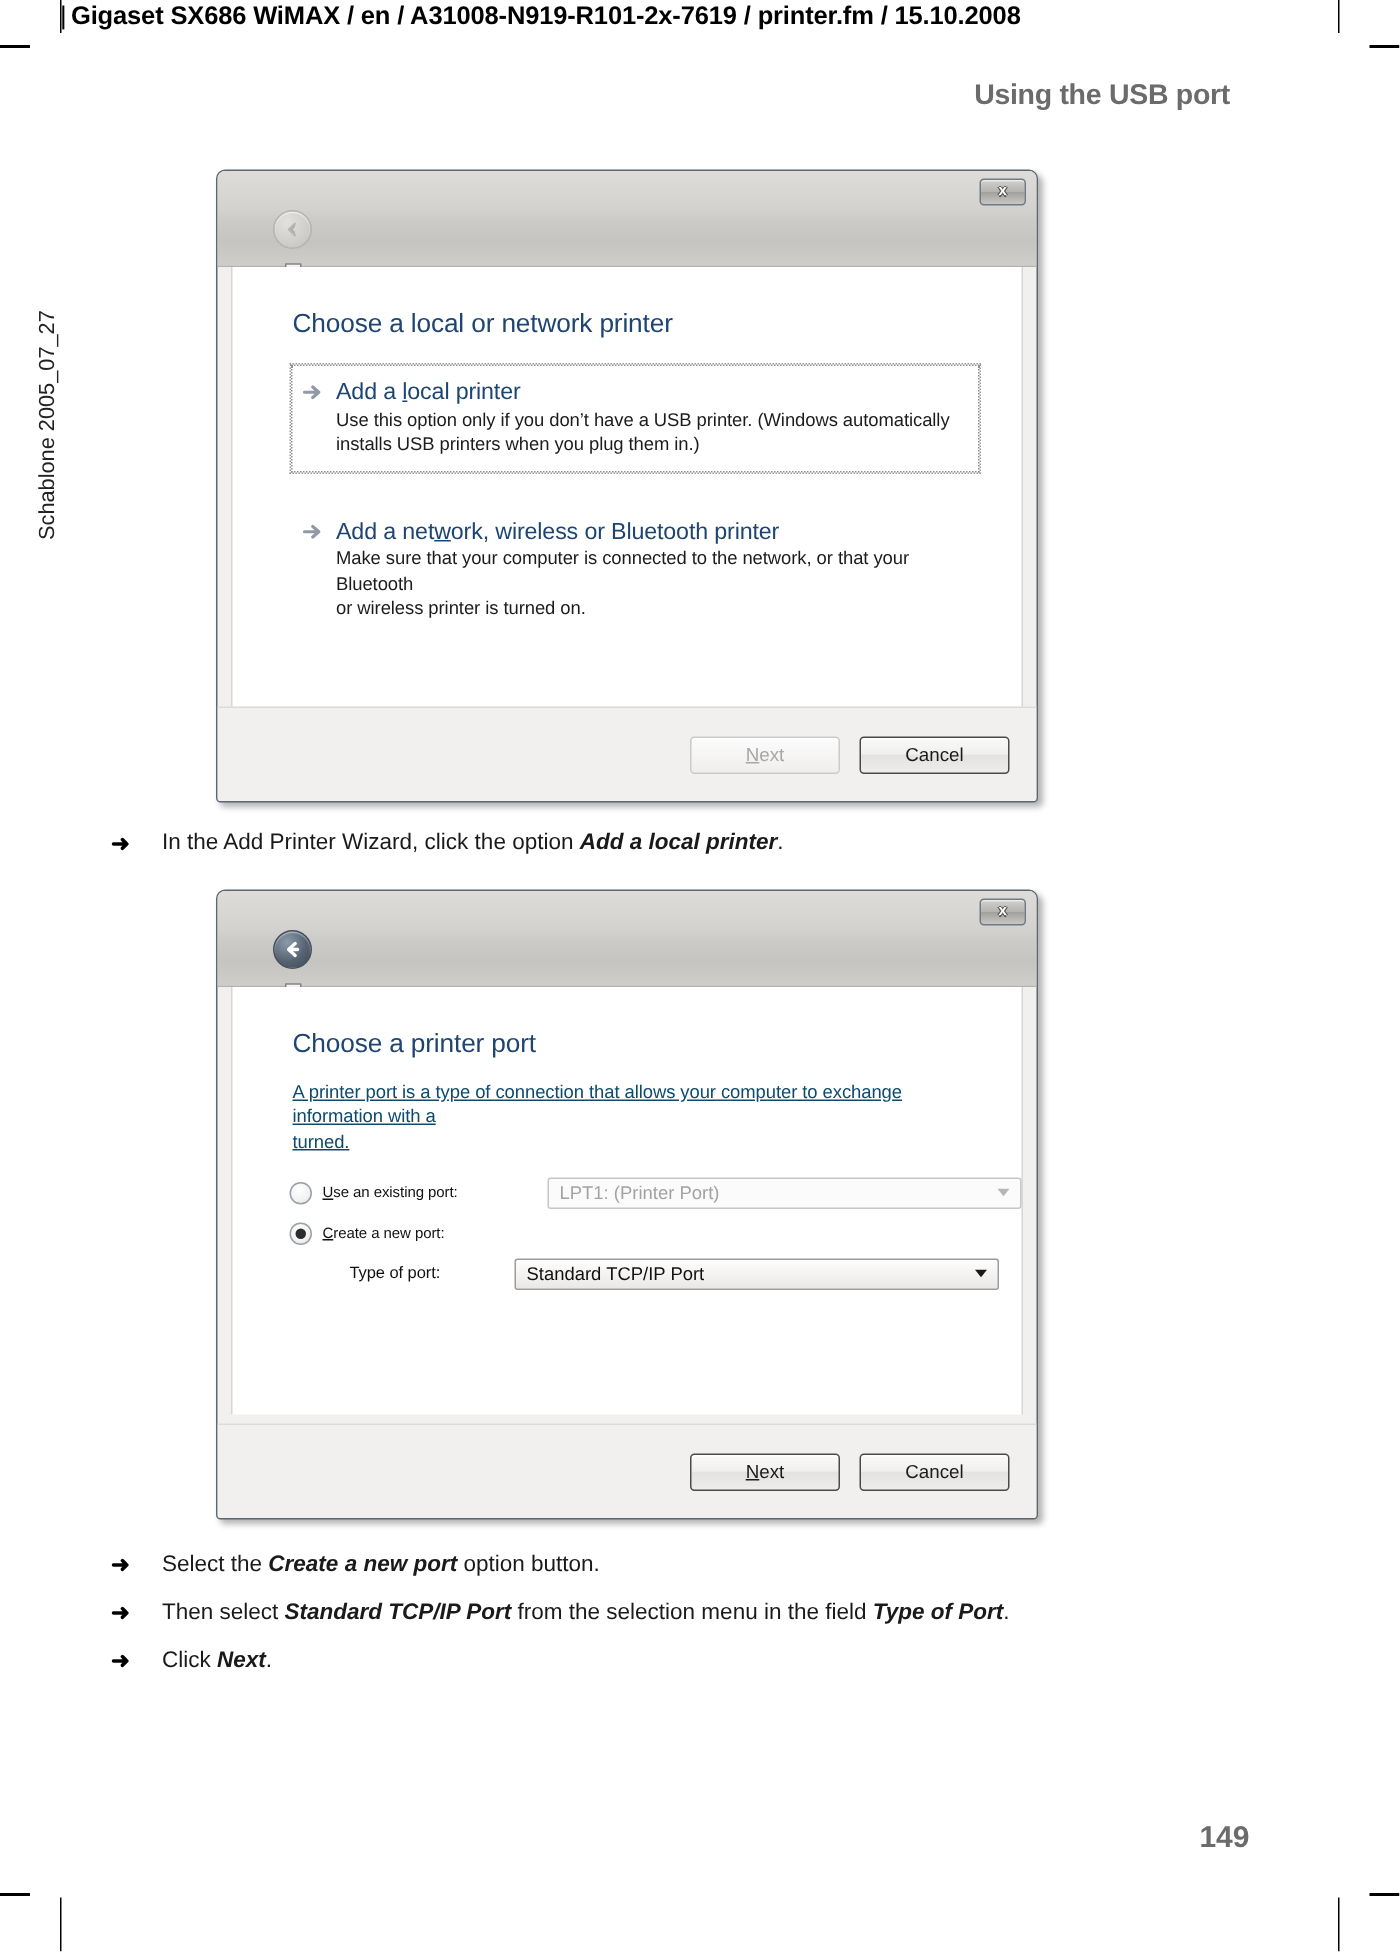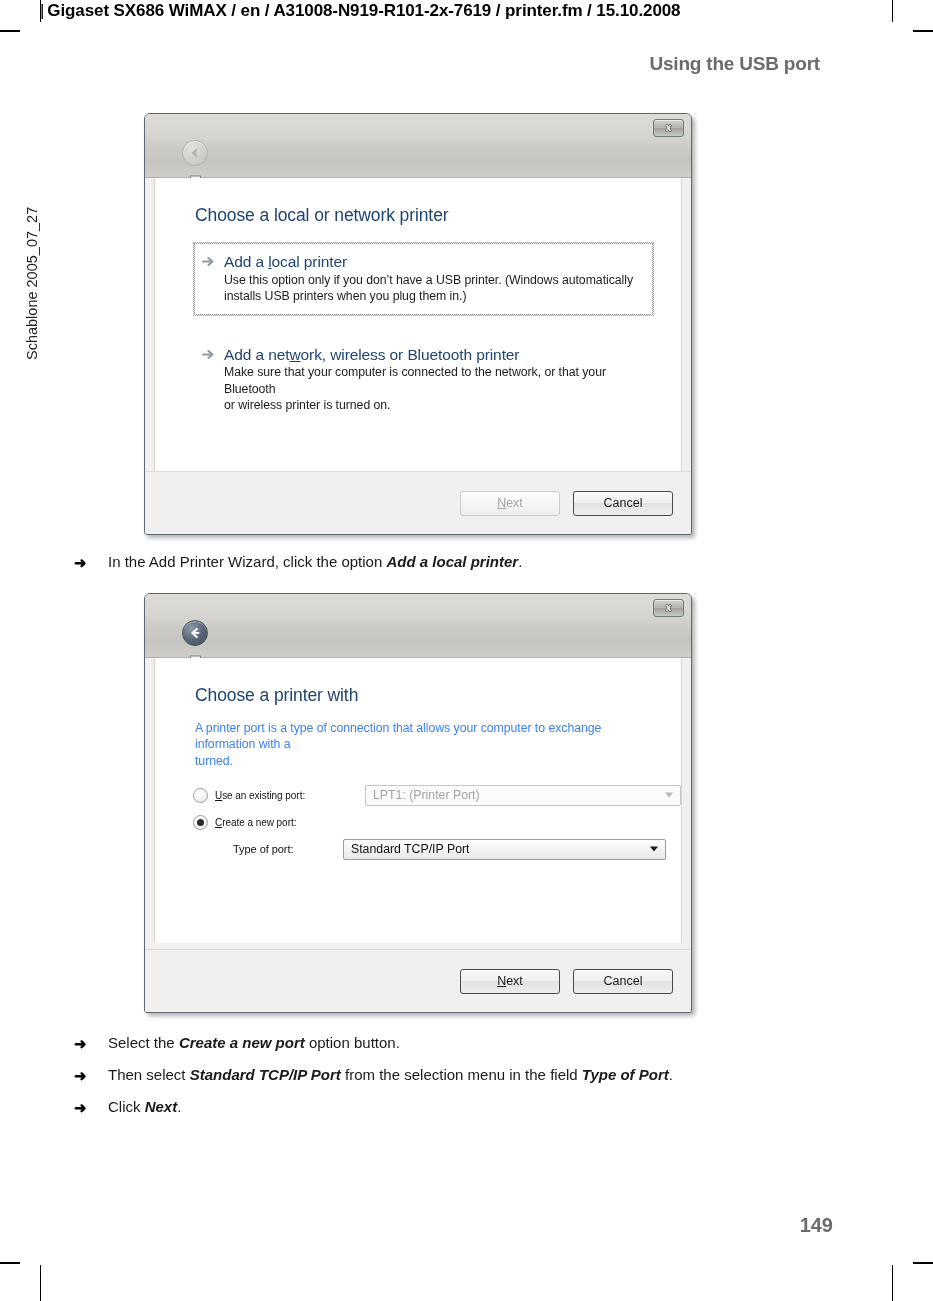--- a/index.html
+++ b/index.html
@@ -256,24 +256,25 @@
     font-size: 12.3px;
     color: #1c1c1c;
     line-height: 1.33;
     margin-top: 1px;
     letter-spacing: -0.05px;
   }
 
   
   .port-desc {
     font-size: 12.3px;
-    color: #3b82f6;
+    color: #0c4a6e;
     line-height: 1.34;
     margin: 14px 34px 0 40px;
     letter-spacing: -0.05px;
+    text-decoration: underline;
   }
   .port-rows { margin: 14px 0 0 38px; }
   .port-row {
     display: flex;
     align-items: center;
     height: 24px;
     margin-bottom: 3px;
   }
   .radio {
     width: 13px;
@@ -475,21 +476,21 @@
         <rect x="3.5" y="8.5" width="10" height="5.5" fill="#ffffff" stroke="#6b7279" stroke-width="0.9"></rect>
         <rect x="5" y="10" width="7" height="0.8" fill="#9aa0a6"></rect>
         <rect x="5" y="11.6" width="7" height="0.8" fill="#9aa0a6"></rect>
         <circle cx="14" cy="7" r="0.9" fill="#5f9e4b"></circle>
       </svg>
       <span class="win-title-text">Add Printer</span>
     </div>
   </div>
 
   <div class="win-body">
-    <div class="pane-heading">Choose a printer with</div>
+    <div class="pane-heading">Choose a printer port</div>
 
     <div class="port-desc">
       <span>A printer port is a type of connection that allows your computer to exchange information with a</span><br><span>turned.</span>
     </div>
 
     <div class="port-rows">
 
       <div class="port-row">
         <div class="radio"></div>
         <span class="radio-label"><u>U</u><span>se an existing port:</span></span>

